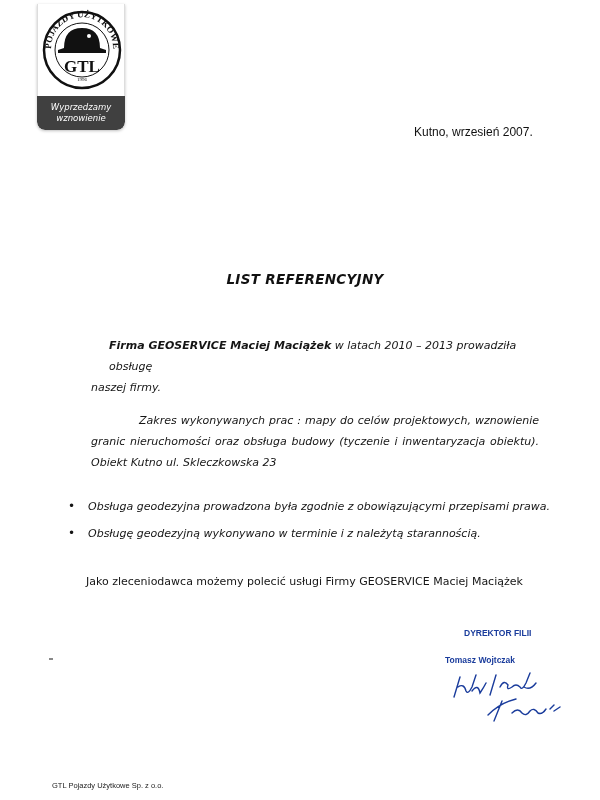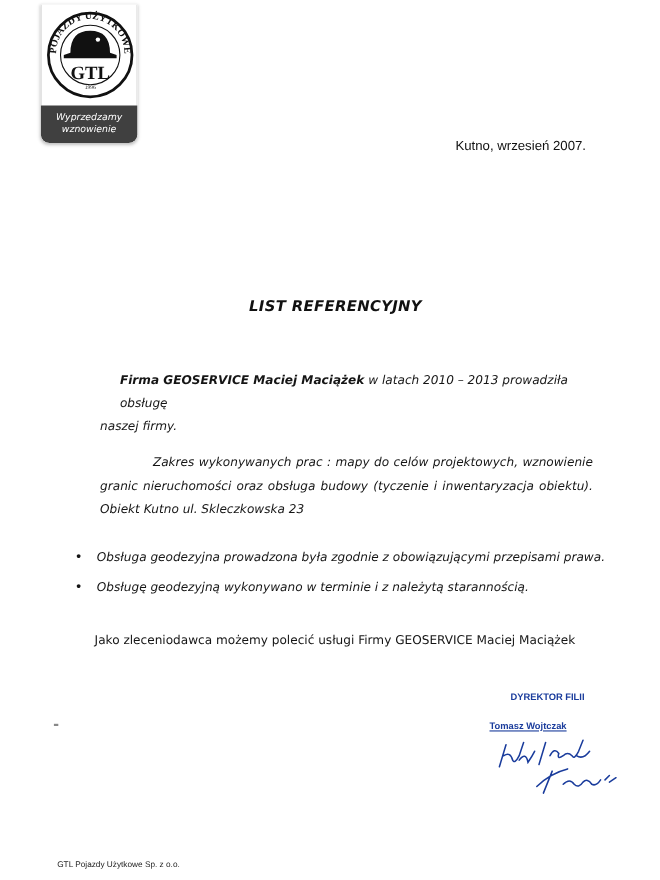--- a/index.html
+++ b/index.html
@@ -14,21 +14,21 @@
   .para { position: absolute; left: 91px; width: 448px; font-style: italic; font-size: 11px; line-height: 21px; color: #151515; }
   .p1 { top: 335px; }
   .p1 .first { padding-left: 18px; }
   .p2 { top: 410px; text-align: justify; }
   .p2 .first { display: inline-block; padding-left: 48px; }
   .bullets { position: absolute; left: 68px; top: 496px; margin: 0; padding: 0; list-style: none; font-style: italic; font-size: 11px; color: #151515; }
   .bullets li { position: relative; padding-left: 20px; height: 27px; line-height: 21px; }
   .bullets li::before { content: "\2022"; position: absolute; left: 0; top: 0; font-style: normal; font-size: 12px; }
   .p3 { position: absolute; left: 86px; top: 575px; font-size: 11px; color: #151515; }
   .sig-title { position: absolute; left: 445px; top: 628px; font-family: "Liberation Sans", sans-serif; font-size: 8.5px; color: #1a3c9c; font-weight: bold; margin-left: 19px; }
-  .sig-name { position: absolute; left: 445px; top: 655px; font-family: "Liberation Sans", sans-serif; font-size: 8.5px; color: #1a3c9c; font-weight: bold; text-decoration: underline; }
+  .sig-name { position: absolute; left: 445px; top: 655px; font-family: "Liberation Sans", sans-serif; font-size: 8.5px; color: #1a3c9c; font-weight: bold; }
   .signature { position: absolute; left: 450px; top: 665px; }
   .dot-mark { position: absolute; left: 49px; top: 658px; width: 4px; height: 2px; background: #888; }
   .footer { position: absolute; left: 52px; top: 781px; font-family: "Liberation Sans", sans-serif; font-size: 7.5px; color: #222; }
 </style>
 </head>
 <body>
 
 <div class="logo">
   <div class="logo-top">
     <svg class="logo-svg" width="80" height="88" viewBox="0 0 80 88">

